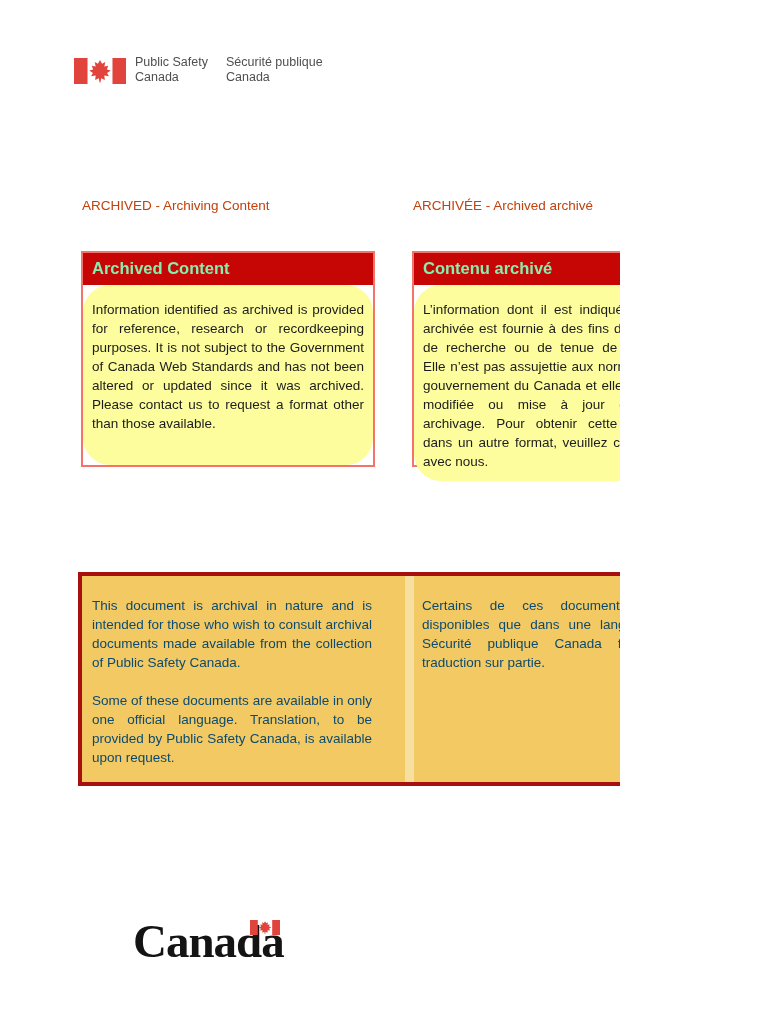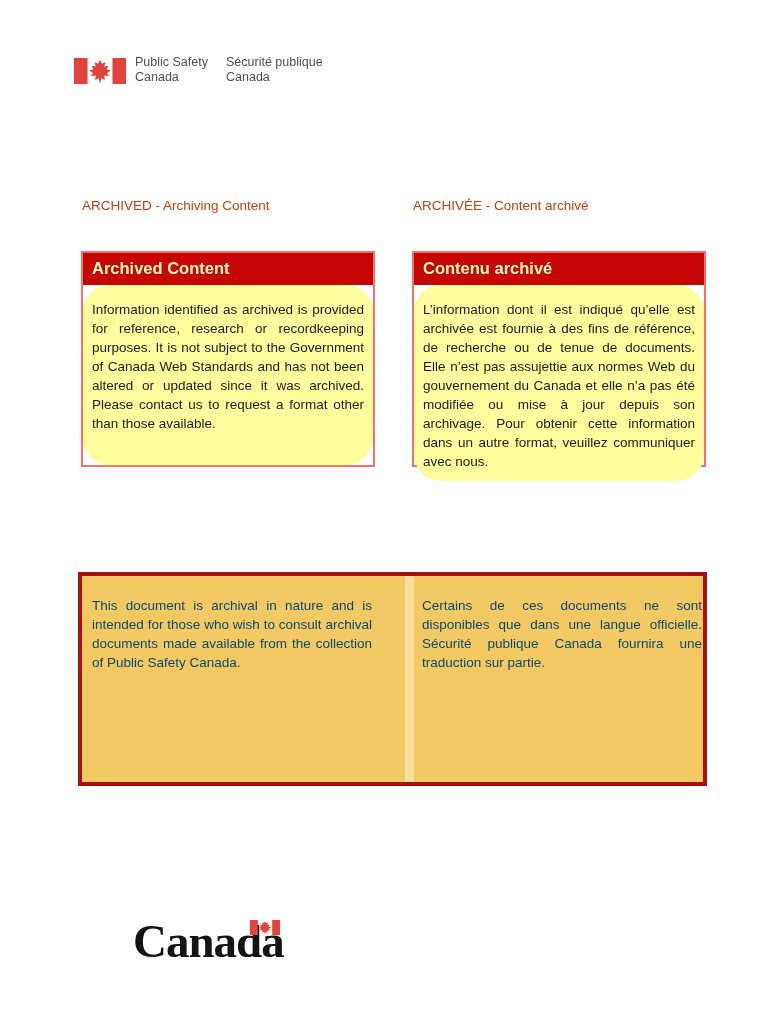--- a/index.html
+++ b/index.html
@@ -1,18 +1,18 @@
 <!DOCTYPE html>
 <html lang="en" style="--header-red: #c60505; --notice-border: #f4736b; --notice-bg: #fdfd9d; --archival-border: #a80f0f; --archival-bg: #f3c964; --archival-divider: #f7df9f; --flag-red: #e1443c;"><head>
 <meta charset="utf-8">
 <style>
   html, body { margin: 0; padding: 0; background: #ffffff; }
   .page {
     position: relative;
-    width: 770px;
+    width: 620px;
     height: 1024px;
     background: #ffffff;
     font-family: "Liberation Sans", sans-serif;
     color: #1c1c1c;
     overflow: hidden;
   }
 
   
   .fip { position: absolute; left: 74px; top: 52px; }
   .flag-svg { display: block; color: var(--flag-red, #e1443c); }
@@ -40,21 +40,21 @@
     position: absolute; top: 251px;
     width: 294px; height: 216px;
     box-sizing: border-box;
     border: 2px solid var(--notice-border, #f4736b);
     display: flex; flex-direction: column;
   }
   .notice-box.en { left: 81px; }
   .notice-box.fr { left: 412px; justify-content: space-between; }
   .notice-title {
     background: var(--header-red, #c60505);
-    color: #fef9c3;
+    color: #86efac;
     font-size: 16.5px; font-weight: bold;
     padding: 6px 9px 7px 9px;
   }
   .notice-body {
     flex: 1;
     background: var(--notice-bg, #fdfd9d);
     padding: 15px 9px 10px 9px;
     font-size: 13.5px; line-height: 19px;
     text-align: justify;
     color: #1c1c1c;
@@ -111,36 +111,37 @@
       <span class="fip-line">Public Safety</span>
       <span class="fip-line">Canada</span>
     </div>
     <div class="fip-text fr">
       <span class="fip-line">Sécurité publique</span>
       <span class="fip-line">Canada</span>
     </div>
   </div>
 
   <div class="section-heading en">ARCHIVED - Archiving Content</div>
-  <div class="section-heading fr">ARCHIVÉE - Content archivé</div>
+  <div class="section-heading fr">ARCHIVÉE - Archived archivé</div>
 
   <div class="notice-box en">
     <div class="notice-title">Archived Content</div>
     <div class="notice-body">Information identified as archived is provided for reference, research or recordkeeping purposes. It is not subject to the Government of Canada Web Standards and has not been altered or updated since it was archived. Please contact us to request a format other than those available.</div>
   </div>
 
   <div class="notice-box fr">
     <div class="notice-title">Contenu archivé</div>
     <div class="notice-body">L’information dont il est indiqué qu’elle est archivée est fournie à des fins de référence, de recherche ou de tenue de documents. Elle n’est pas assujettie aux normes Web du gouvernement du Canada et elle n’a pas été modifiée ou mise à jour depuis son archivage. Pour obtenir cette information dans un autre format, veuillez communiquer avec nous.</div>
   </div>
 
   <div class="archival-box">
     <div class="archival-divider"></div>
     <div class="archival-col en">
       <p>This document is archival in nature and is intended for those who wish to consult archival documents made available from the collection of Public Safety Canada.</p>
+      <p>Some of these documents are available in only one official language. Translation, to be provided by Public Safety Canada, is available upon request.</p>
     </div>
     <div class="archival-col fr">
       <p>Certains de ces documents ne sont disponibles que dans une langue officielle. Sécurité publique Canada fournira une traduction sur partie.</p>
     </div>
   </div>
 
   <div class="wordmark">
     <span class="wordmark-text">Canada</span>
     <svg class="flag-svg" viewBox="0 0 100 50" aria-hidden="true">
       <rect x="0" y="0" width="26" height="50" fill="currentColor"></rect>

